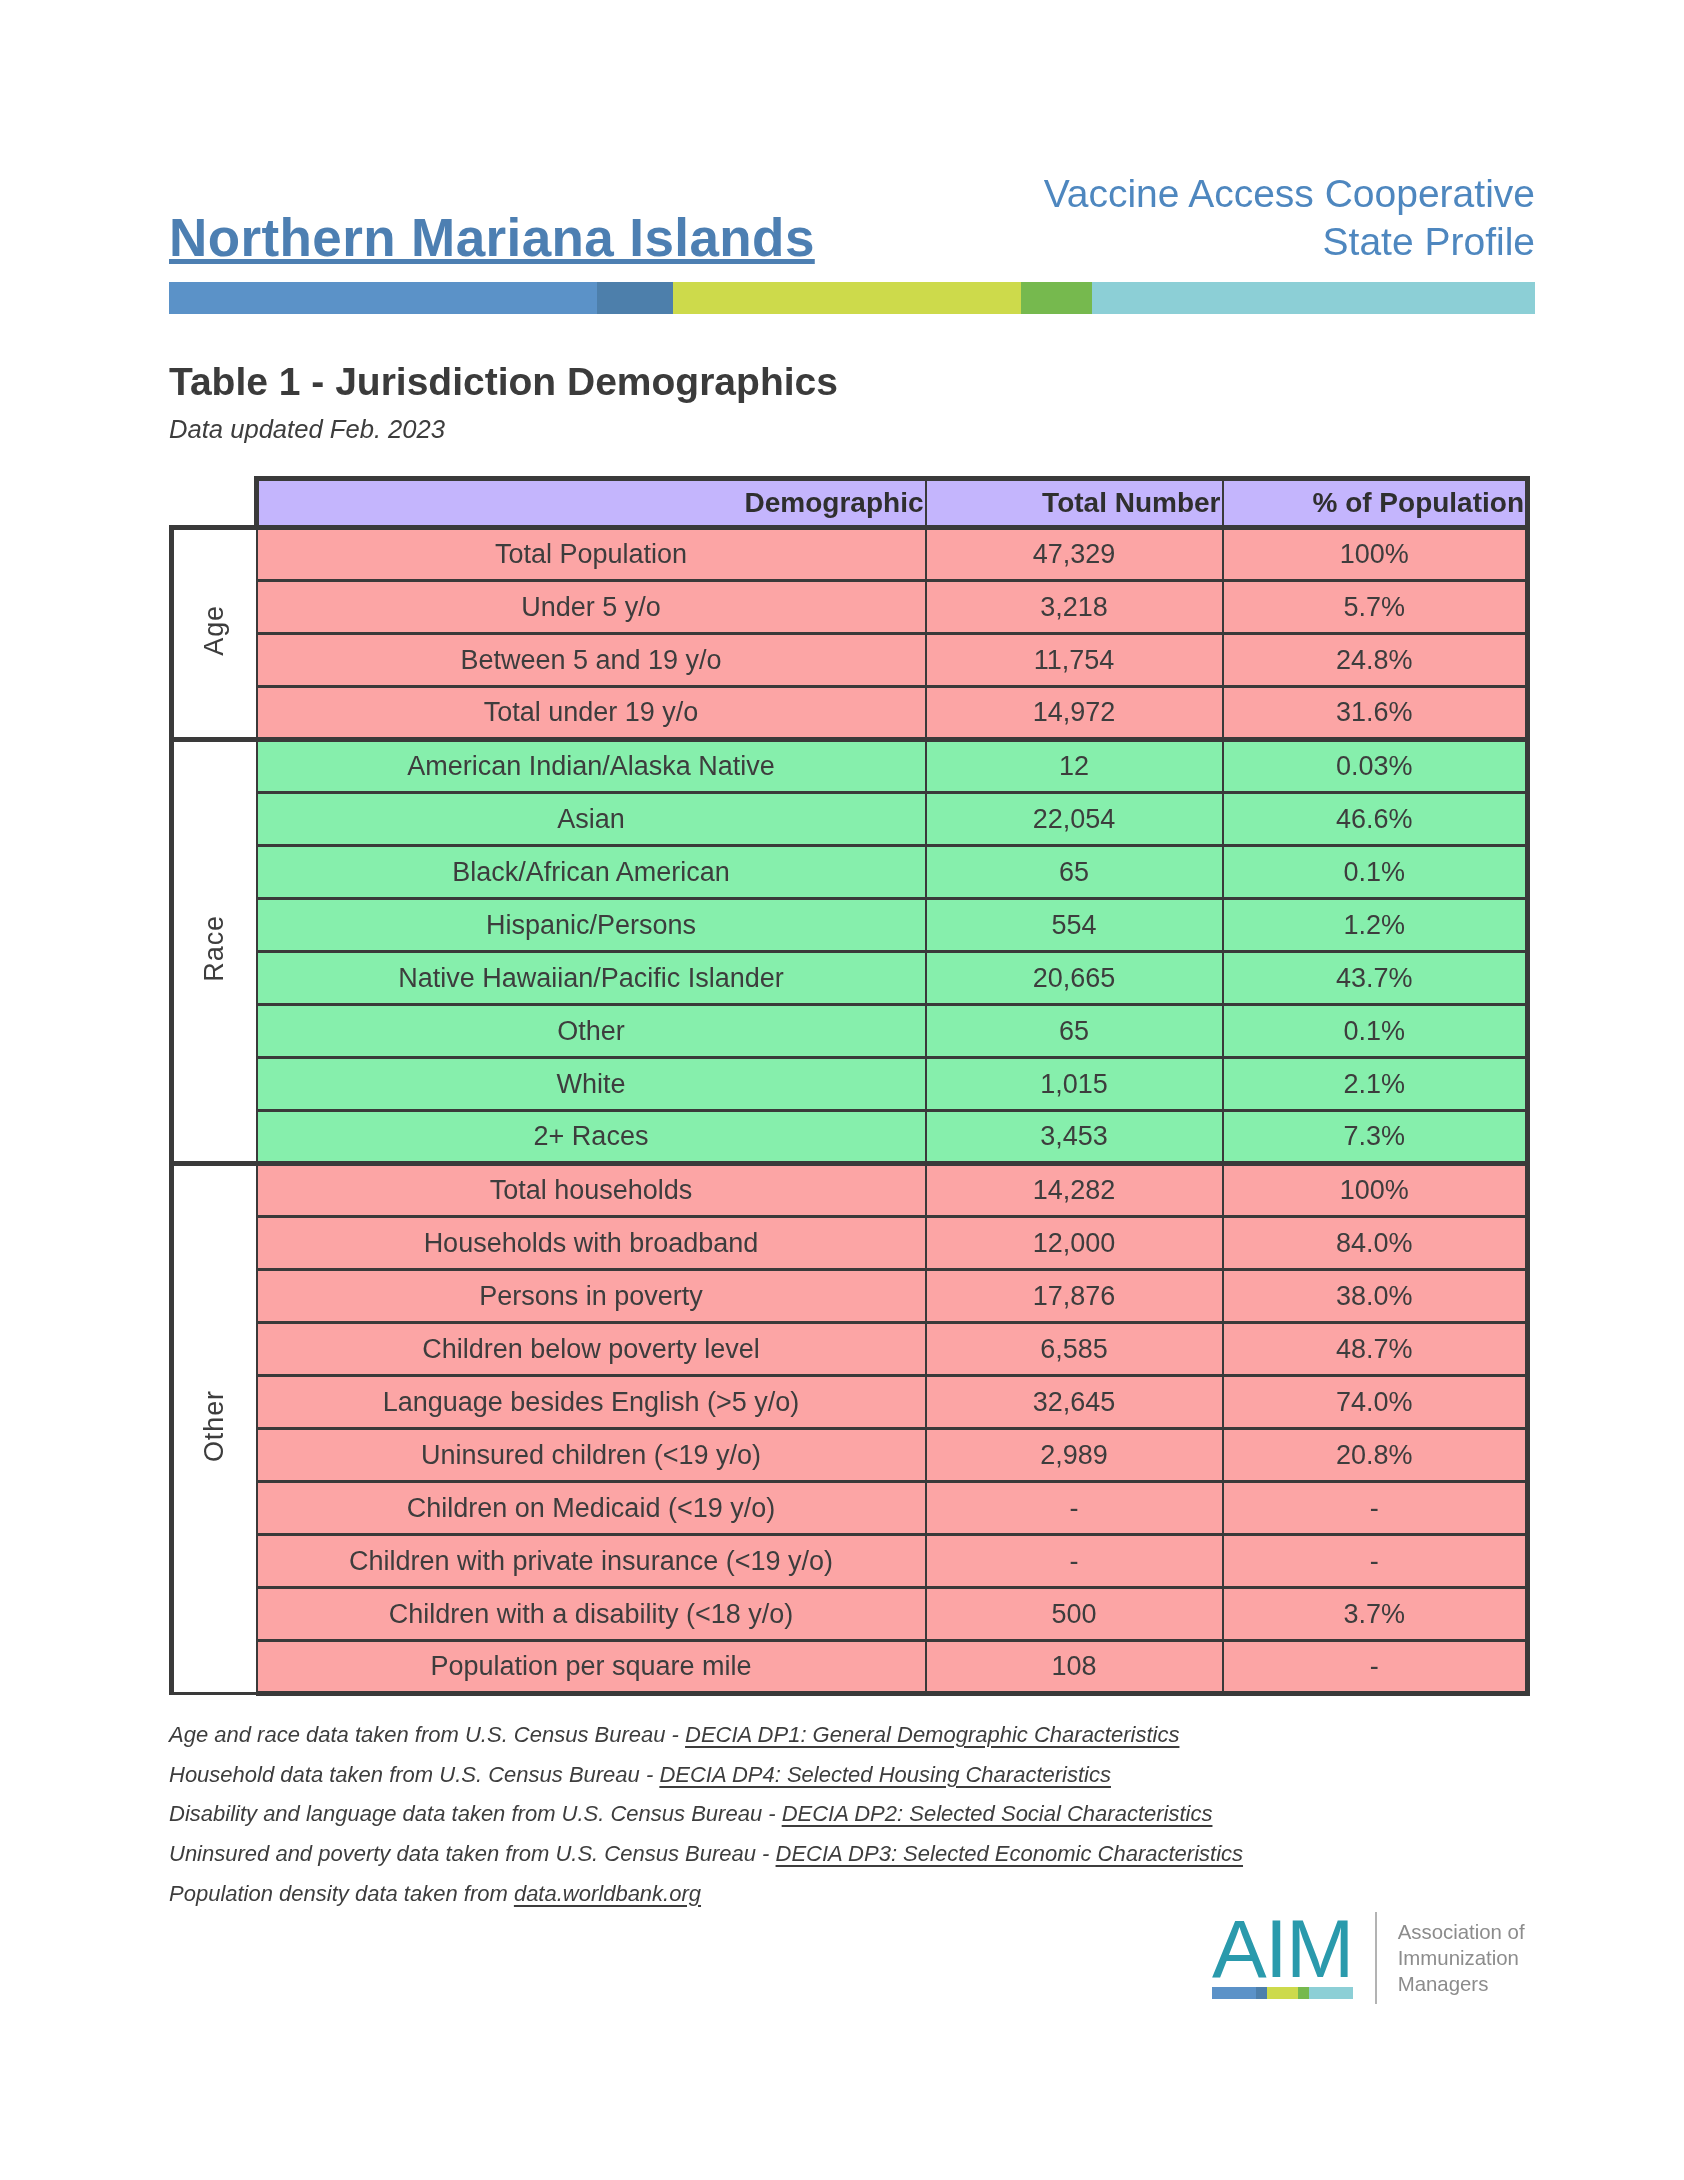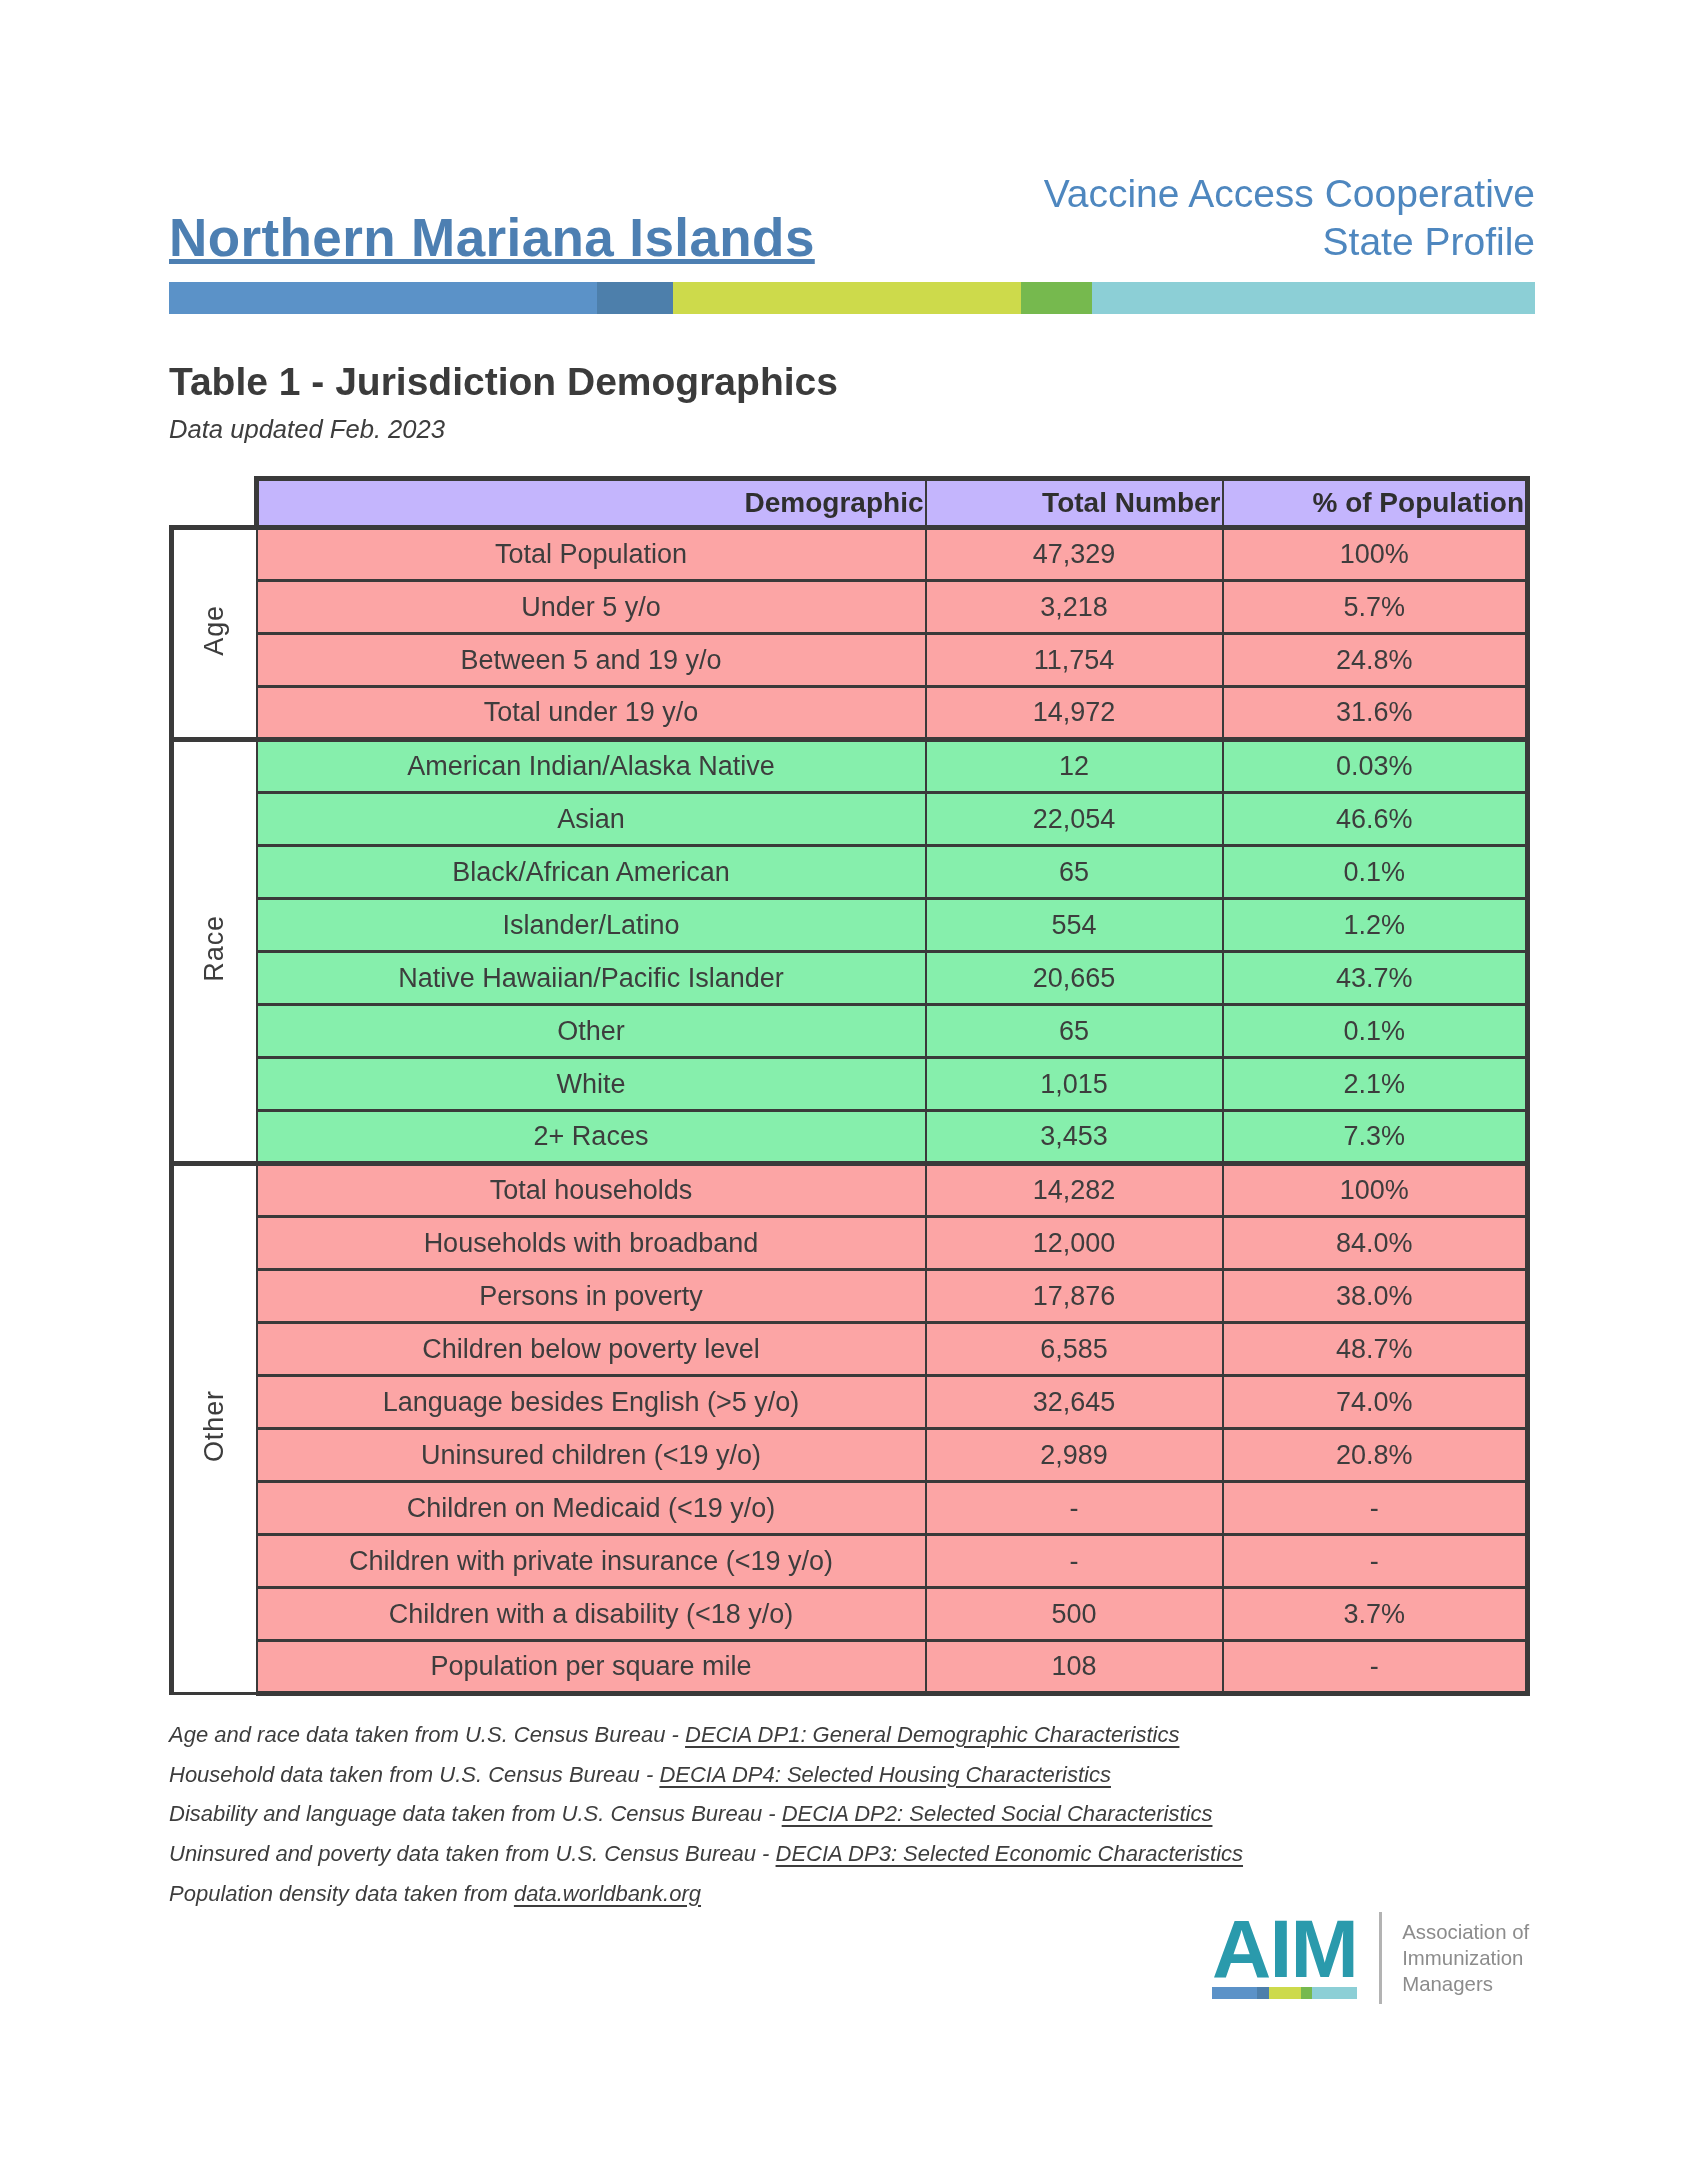--- a/index.html
+++ b/index.html
@@ -64,21 +64,21 @@
 
   
   .footnotes { margin-top: 25.6px; }
   .footnote { margin: 0 0 14.5px 0; font-size: 22px; font-style: italic; color: #3d3d3d; line-height: 1.15; }
   .fn-link { text-decoration: underline; text-underline-offset: 4.3px; cursor: pointer; }
 
   
   .logo { position: absolute; left: 1212px; top: 1912px; display: flex; align-items: center; }
   .logo-left { display: flex; flex-direction: column; }
   .aim {
-    font-size: 82px; font-weight: bold; color: #2a9aac;
+    font-size: 82px; font-weight: normal; color: #2a9aac;
     line-height: 0.78; letter-spacing: -1.7px; margin: 0;
   }
   .logo-bar { height: 12px; margin-top: 6.8px; display: flex; width: 100%; }
   .logo-bar > div { height: 100%; }
   .logo-divider { width: 2.6px; height: 92px; background: #b3b3b3; margin: 0 20.4px 0 22px; }
   .tagline { font-size: 20.4px; color: #8c8c8c; line-height: 1.28; font-weight: normal; }
 </style>
 </head>
 <body>
 
@@ -152,21 +152,21 @@
           <td>Asian</td>
           <td>22,054</td>
           <td class="col-pct">46.6%</td>
         </tr>
         <tr>
           <td>Black/African American</td>
           <td>65</td>
           <td class="col-pct">0.1%</td>
         </tr>
         <tr>
-          <td>Islander/Latino</td>
+          <td>Hispanic/Persons</td>
           <td>554</td>
           <td class="col-pct">1.2%</td>
         </tr>
         <tr>
           <td>Native Hawaiian/Pacific Islander</td>
           <td>20,665</td>
           <td class="col-pct">43.7%</td>
         </tr>
         <tr>
           <td>Other</td>

